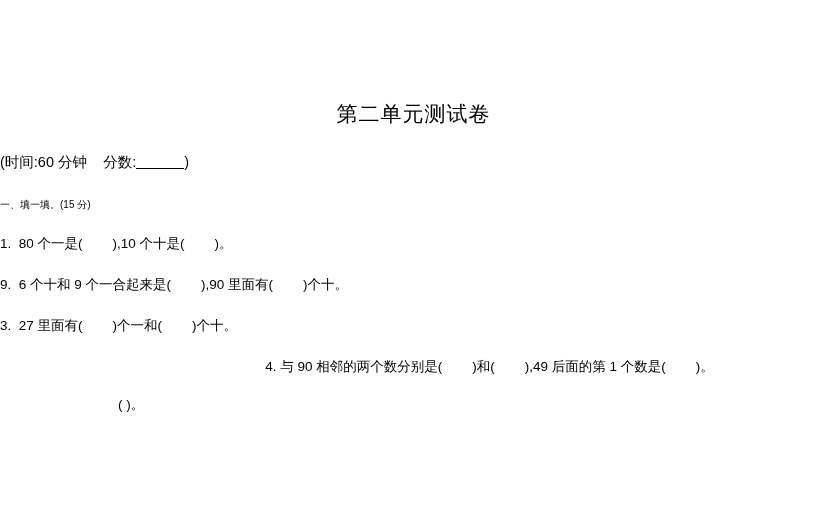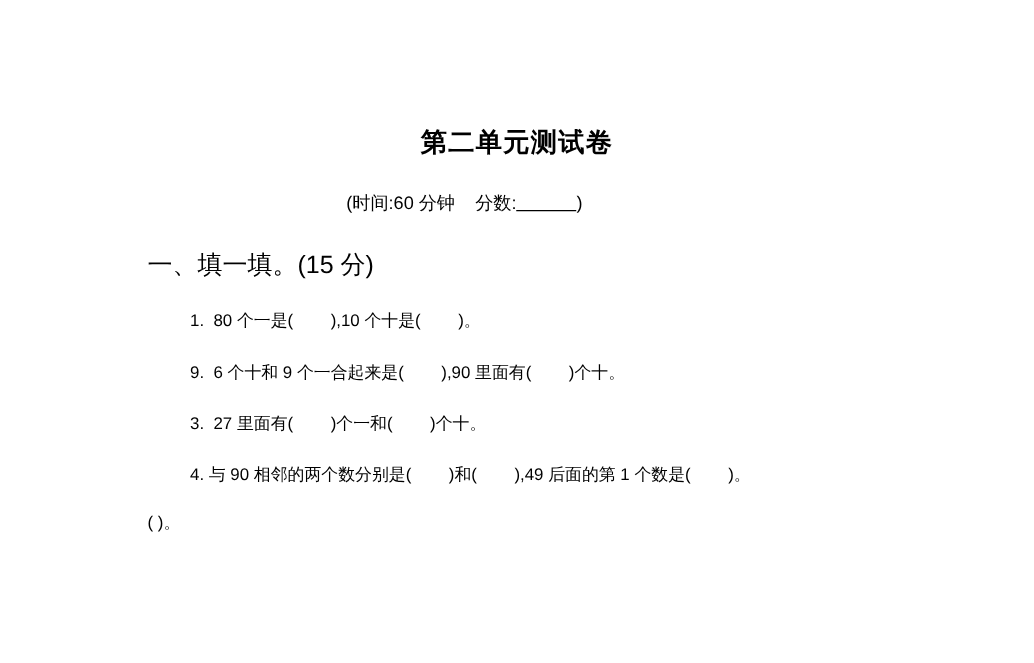--- a/index.html
+++ b/index.html
@@ -16,56 +16,55 @@
   }
   .page {
     position: relative;
     width: 827px;
     height: 530px;
     background: #ffffff;
   }
   .title {
     text-align: center;
     font-size: 21px;
-    font-weight: bold;
+    font-weight: normal;
     letter-spacing: 1px;
     margin-top: 100px;
     font-family: "Liberation Sans", "DejaVu Sans", sans-serif;
   }
   .subtitle-row {
-    text-align: center;
+    text-align: left;
     font-size: 14.5px;
     margin-top: 25px;
     padding-right: 84px;
     font-family: "Liberation Sans", "DejaVu Sans", sans-serif;
     white-space: pre;
   }
   .score-blank {
     display: inline-block;
     border-bottom: 1px solid #000;
     width: 48px;
     height: 14px;
     vertical-align: -2px;
   }
   .section-head {
-    font-size: 20px;
+    font-size: 10px;
     margin-top: 26px;
-    padding-left: 118px;
     font-family: "Liberation Sans", "DejaVu Sans", sans-serif;
   }
   .q {
     font-size: 13.5px;
     margin-top: 24px;
-    padding-left: 152px;
     font-family: "Liberation Sans", "DejaVu Sans", sans-serif;
     line-height: 1.25;
     white-space: pre-wrap;
   }
   .q.wrap {
     padding-left: 152px;
+    text-align: center;
   }
   .q-cont {
     font-size: 13.5px;
     margin-top: 20px;
     padding-left: 118px;
     font-family: "Liberation Sans", "DejaVu Sans", sans-serif;
   }
 </style>
 </head>
 <body>

